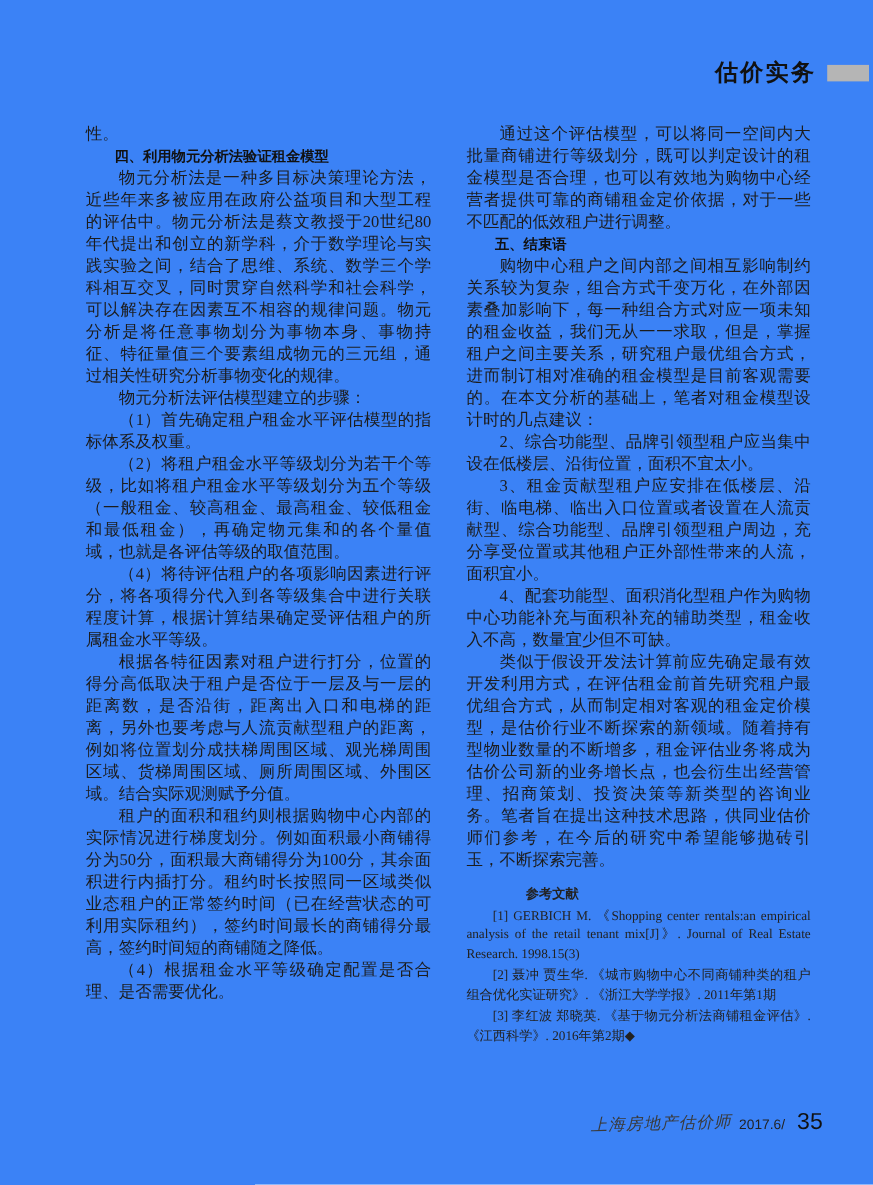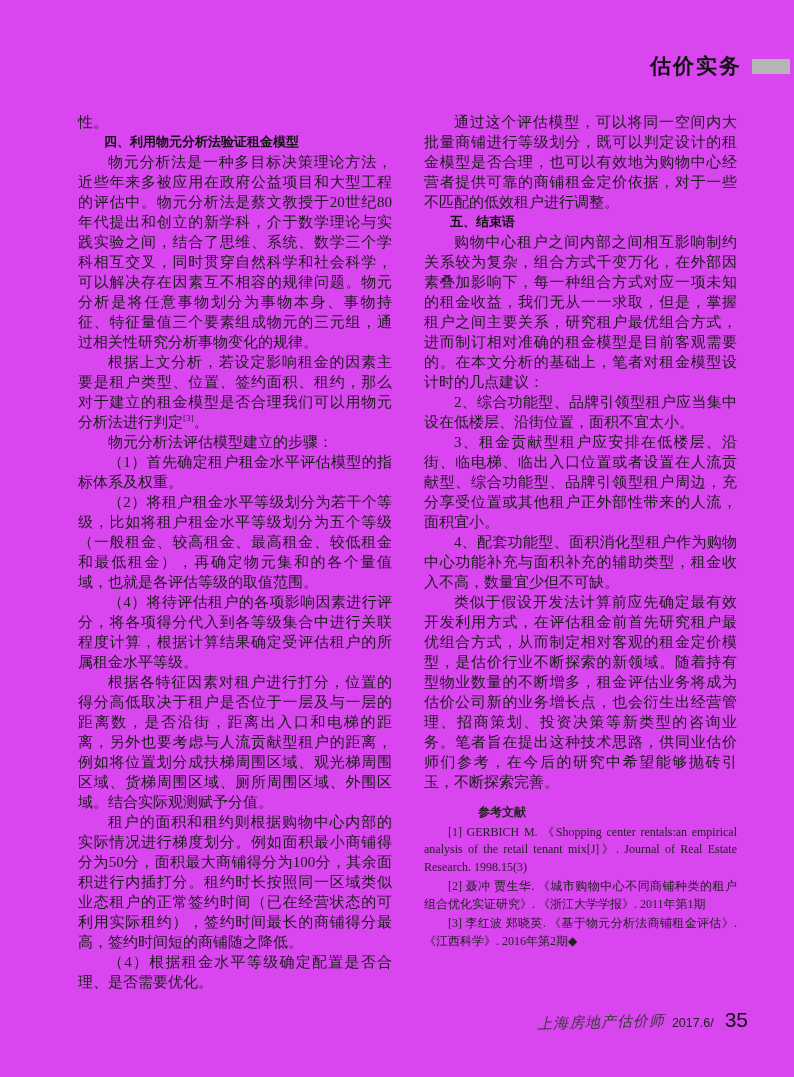--- a/index.html
+++ b/index.html
@@ -1,19 +1,19 @@
 <!DOCTYPE html>
 <html lang="zh"><head>
 <meta charset="utf-8">
 <style>
   html,body{margin:0;padding:0;background:#ffffff;}
   .page{
     position:relative;
     width:794px;height:1077px;
-    background:#d946ef;
+    background:#3b82f6;
     color:#1c1c1c;
     font-family:"Liberation Serif","DejaVu Serif",serif;
     overflow:hidden;
   }
   
   .page-header{
     position:absolute;top:52px;right:4px;
     display:flex;align-items:center;gap:10px;
   }
   .header-title{
@@ -75,21 +75,20 @@
 
   <div class="page-header">
     <span class="header-title">估价实务</span>
     <span class="header-box"></span>
   </div>
 
   <div class="col col-left">
     <p class="fragment">性。</p>
     <p class="sec-heading">四、利用物元分析法验证租金模型</p>
     <p>物元分析法是一种多目标决策理论方法，近些年来多被应用在政府公益项目和大型工程的评估中。物元分析法是蔡文教授于20世纪80年代提出和创立的新学科，介于数学理论与实践实验之间，结合了思维、系统、数学三个学科相互交叉，同时贯穿自然科学和社会科学，可以解决存在因素互不相容的规律问题。物元分析是将任意事物划分为事物本身、事物持征、特征量值三个要素组成物元的三元组，通过相关性研究分析事物变化的规律。</p>
-    <p><span>根据上文分析，若设定影响租金的因素主要是租户类型、位置、签约面积、租约，那么对于建立的租金模型是否合理我们可以用物元分析法进行判定</span><sup>[3]</sup><span>。</span></p>
     <p>物元分析法评估模型建立的步骤：</p>
     <p>（1）首先确定租户租金水平评估模型的指标体系及权重。</p>
     <p>（2）将租户租金水平等级划分为若干个等级，比如将租户租金水平等级划分为五个等级（一般租金、较高租金、最高租金、较低租金和最低租金），再确定物元集和的各个量值域，也就是各评估等级的取值范围。</p>
     <p>（4）将待评估租户的各项影响因素进行评分，将各项得分代入到各等级集合中进行关联程度计算，根据计算结果确定受评估租户的所属租金水平等级。</p>
     <p>根据各特征因素对租户进行打分，位置的得分高低取决于租户是否位于一层及与一层的距离数，是否沿街，距离出入口和电梯的距离，另外也要考虑与人流贡献型租户的距离，例如将位置划分成扶梯周围区域、观光梯周围区域、货梯周围区域、厕所周围区域、外围区域。结合实际观测赋予分值。</p>
     <p>租户的面积和租约则根据购物中心内部的实际情况进行梯度划分。例如面积最小商铺得分为50分，面积最大商铺得分为100分，其余面积进行内插打分。租约时长按照同一区域类似业态租户的正常签约时间（已在经营状态的可利用实际租约），签约时间最长的商铺得分最高，签约时间短的商铺随之降低。</p>
     <p>（4）根据租金水平等级确定配置是否合理、是否需要优化。</p>
   </div>
 
   <div class="col col-right">

